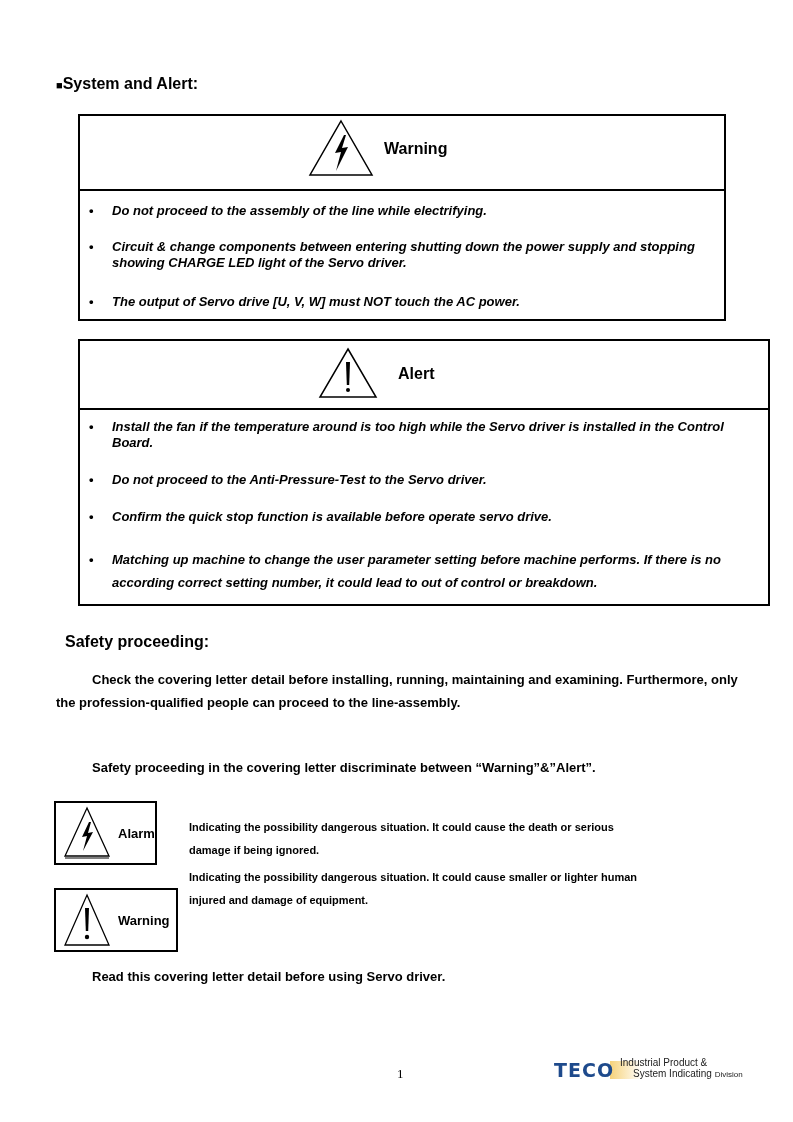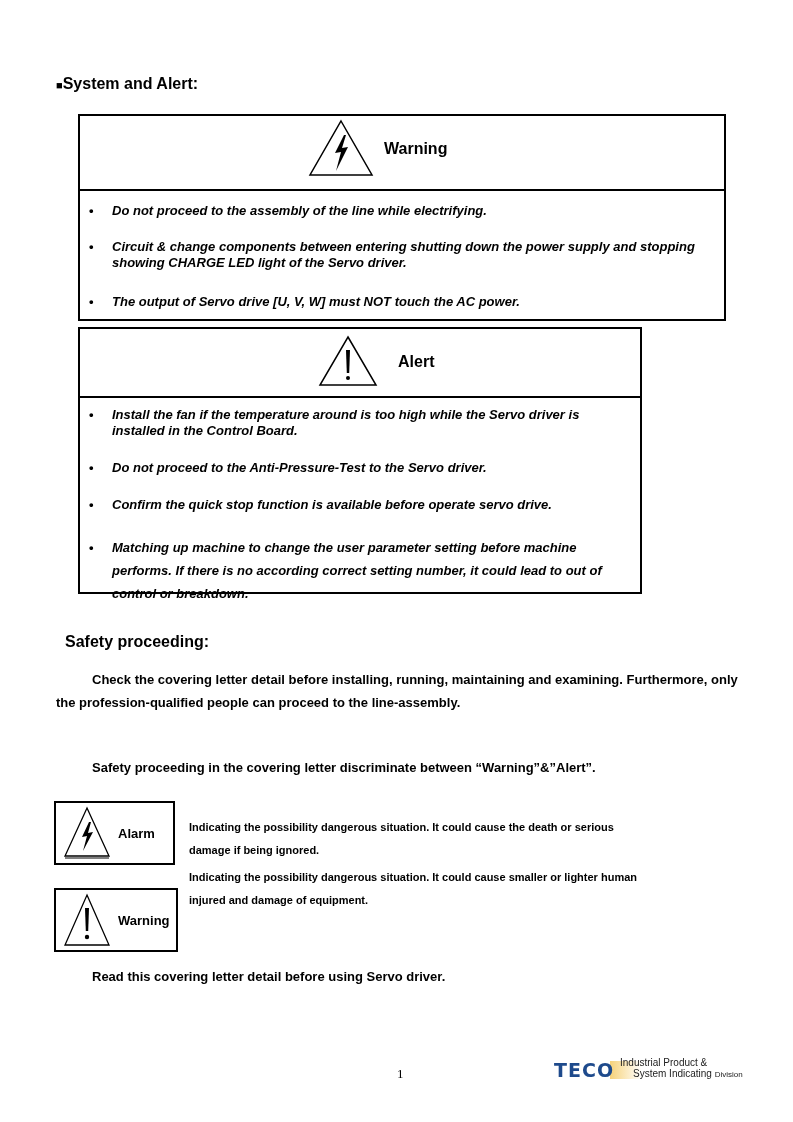--- a/index.html
+++ b/index.html
@@ -43,21 +43,21 @@
   <div class="bullet-row" style="top:123px;">
     <span class="dot">•</span>
       <span class="txt" style="right:10px;">Circuit &amp; change components between entering shutting down the power supply and stopping showing CHARGE LED light of the Servo driver.</span>
   </div>
   <div class="bullet-row" style="top:178px;">
     <span class="dot">•</span>
       <span class="txt">The output of Servo drive [U, V, W] must NOT touch the AC power.</span>
   </div>
 </div>
 
-<div class="box" style="left:78px; top:327px; width:564px; height:267px;">
+<div class="box" style="left:78px; top:339px; width:692px; height:267px;">
   <div class="box-head" style="height:69px;">
     <svg class="abs" style="left:238px; top:6px;" width="60" height="52" viewBox="0 0 60 52">
       <polygon points="30,2 58,50 2,50" fill="none" stroke="#000" stroke-width="1.5"></polygon>
       <polygon points="28,15 32,15 31.2,38 28.8,38" fill="#000"></polygon>
       <circle cx="30" cy="43" r="2" fill="#000"></circle>
     </svg>
     <span class="box-title" style="left:318px; top:24px;">Alert</span>
   </div>
   <div class="bullet-row" style="top:78px;">
     <span class="dot">•</span>
@@ -75,21 +75,21 @@
     <span class="dot">•</span>
       <span class="txt" style="right:4px;">Matching up machine to change the user parameter setting before machine performs. If there is no according correct setting number, it could lead to out of control or breakdown.</span>
   </div>
 </div>
 
 <div class="abs section-heading" style="left:65px; top:633px;">Safety proceeding:</div>
 <div class="abs para" style="left:92px; top:672px; white-space:nowrap;">Check the covering letter detail before installing, running, maintaining and examining. Furthermore, only</div>
 <div class="abs para" style="left:56px; top:695px; white-space:nowrap;">the profession-qualified people can proceed to the line-assembly.</div>
 <div class="abs para" style="left:92px; top:729px; white-space:nowrap;margin-top:31px;">Safety proceeding in the covering letter discriminate between “Warning”&amp;”Alert”.</div>
 
-<div class="legend-box" style="left:54px; top:801px; width:121px; height:64px;">
+<div class="legend-box" style="left:54px; top:801px; width:103px; height:64px;">
   <svg class="abs" style="left:7px; top:3px;" width="48" height="54" viewBox="0 0 48 54">
     <polygon points="24,2 46,50 2,50" fill="none" stroke="#000" stroke-width="1.3"></polygon>
     <line x1="2" y1="52" x2="46" y2="52" stroke="#000" stroke-width="1"></line>
     <polygon points="26,16 19,31 24,30 20,45 30,26 25,27 28,16" fill="#000"></polygon>
   </svg>
   <span class="legend-label" style="left:62px; top:23px;">Alarm</span>
 </div>
 <div class="legend-text" style="left:189px; top:816px; white-space:nowrap;">
   <div>Indicating the possibility dangerous situation. It could cause the death or serious</div>
   <div>damage if being ignored.</div>

